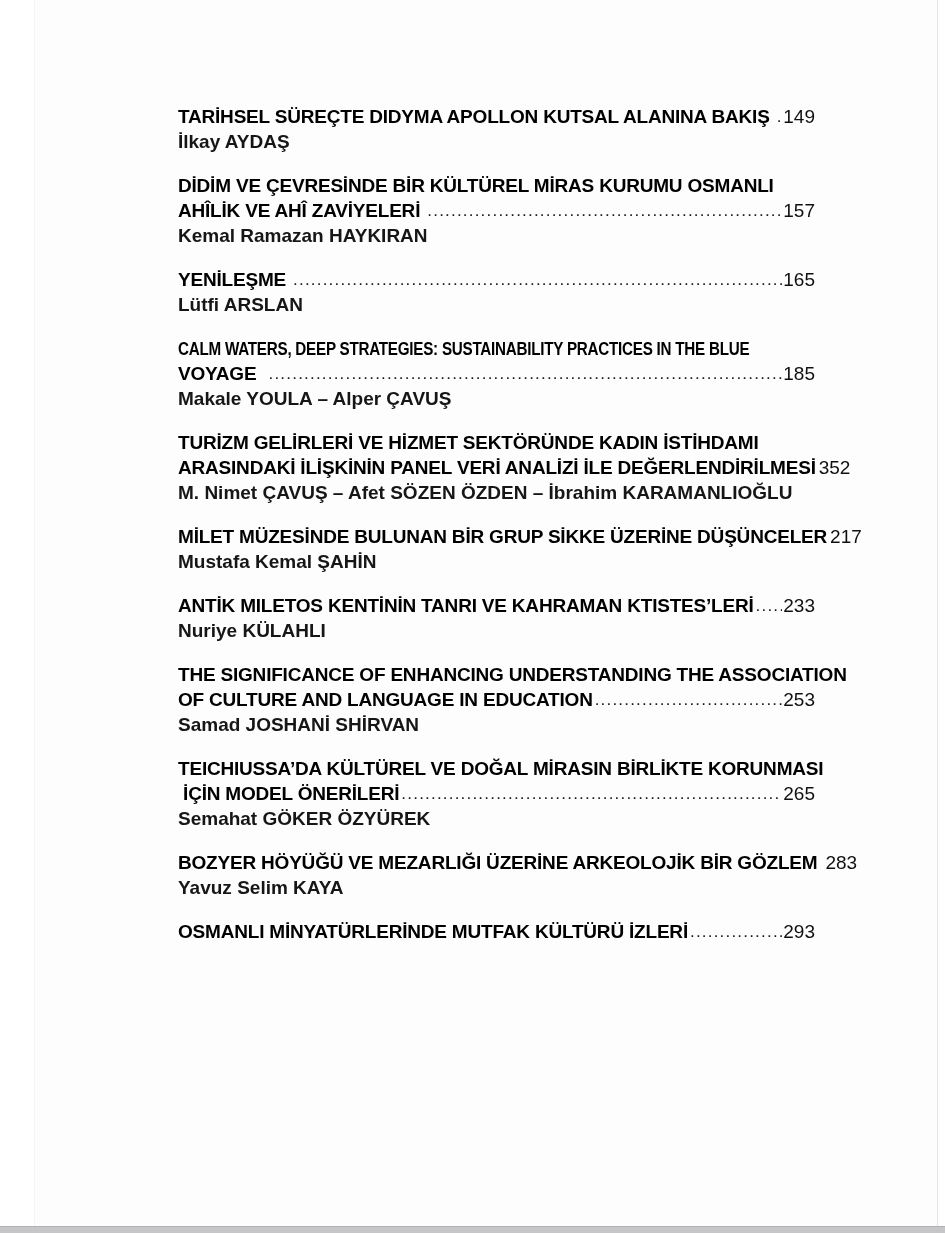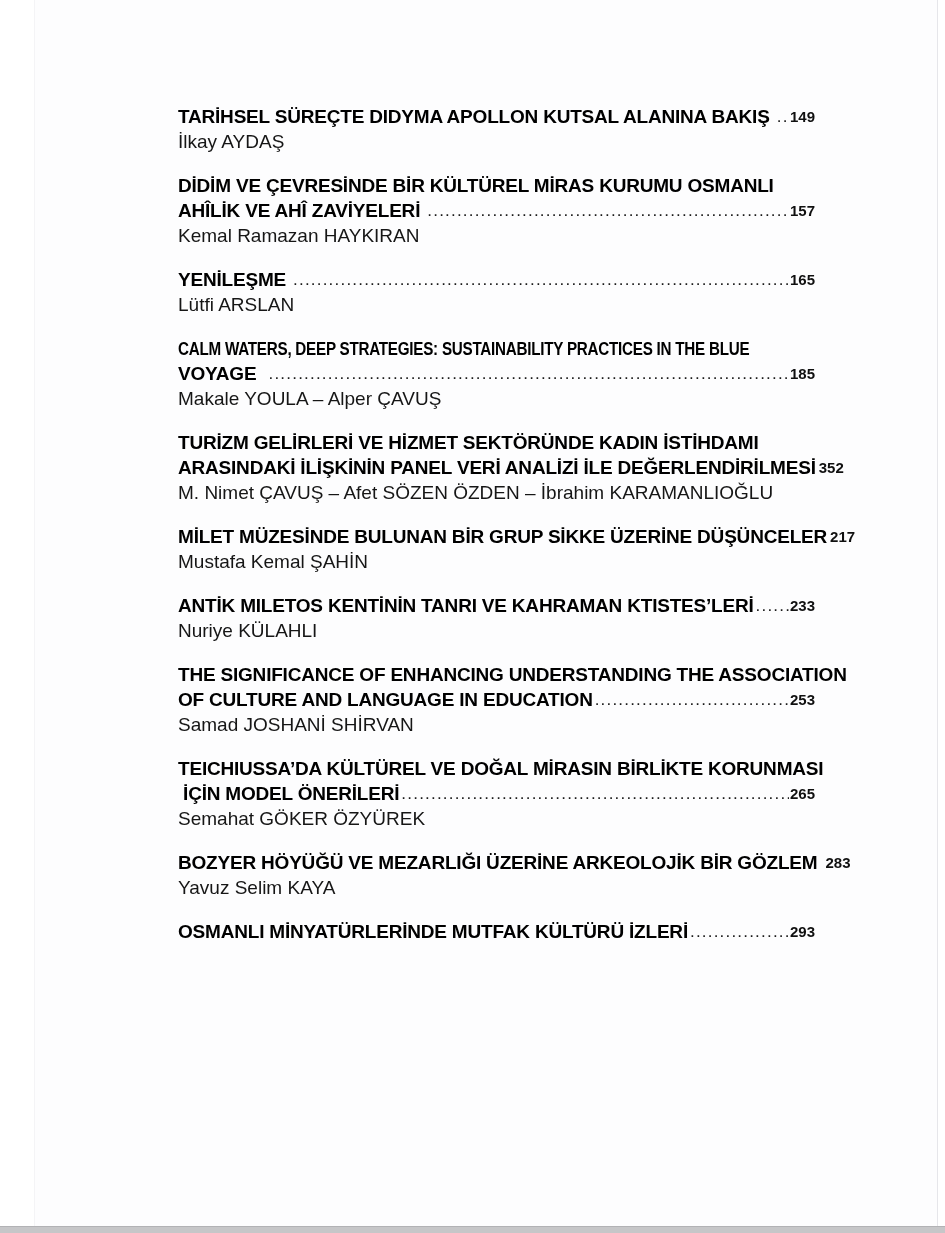--- a/index.html
+++ b/index.html
@@ -74,27 +74,27 @@
     overflow: hidden;
     white-space: nowrap;
     font-weight: normal;
     font-size: 17px;
     letter-spacing: 1.2px;
     color: #1a1a1a;
     margin: 0 1px 0 2px;
   }
   .pagenum {
     flex: 0 0 auto;
-    font-weight: bold;
-    font-size: 15px;
+    font-weight: normal;
+    font-size: 19px;
     color: #101010;
     letter-spacing: 0;
   }
   .authors {
-    font-weight: normal;
+    font-weight: bold;
     font-size: 19px;
     line-height: 25px;
     color: #161616;
     white-space: pre;
   }
 </style>
 </head>
 <body>
 
 <div class="viewport">

